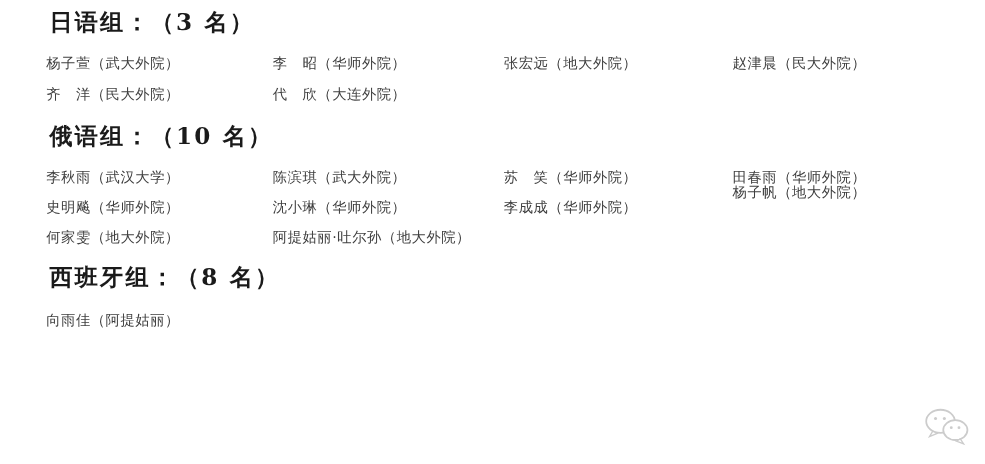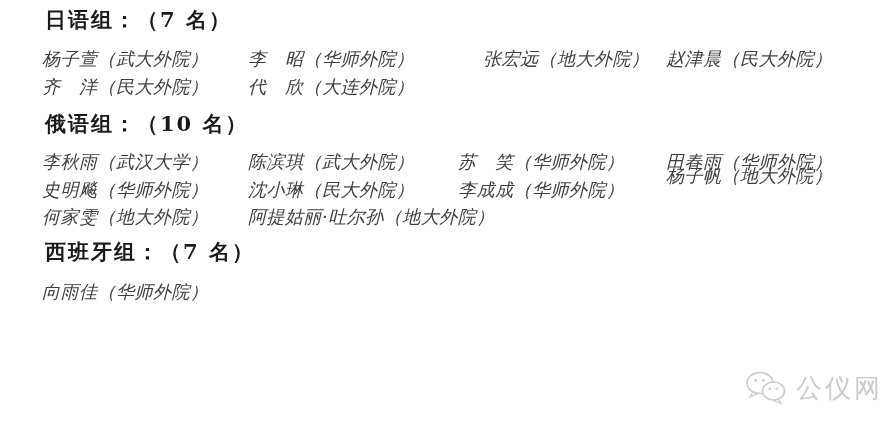--- a/index.html
+++ b/index.html
@@ -21,26 +21,25 @@
     left: 45px;
     font-size: 21px;
     font-weight: bold;
     color: #1a1a1a;
     letter-spacing: 2px;
     white-space: nowrap;
     line-height: 24px;
   }
   .name-entry {
     position: absolute;
-    font-size: 18px;
+    font-size: 13px;
     color: #3f3f3f;
     letter-spacing: 0.5px;
     white-space: nowrap;
     line-height: 24px;
-    font-style: italic;
   }
   .watermark {
     position: absolute;
     right: 12px;
     bottom: 16px;
     display: flex;
     align-items: center;
     gap: 8px;
   }
   .wm-icon svg {
@@ -53,51 +52,50 @@
     text-shadow: 1px 1px 0 #ffffff;
     font-family: "DejaVu Sans", "Liberation Sans", sans-serif;
   }
 </style>
 </head>
 <body>
 
 <div class="page">
 
   <div id="content">
-      <h2 class="group-title" style="top: 8px; left: 45px;">日语组：（7 名）</h2>
+      <h2 class="group-title" style="top: 8px; left: 45px;">日语组：（3 名）</h2>
       <span class="name-entry" style="top: 47px; left: 42px;">杨子萱（武大外院）</span>
       <span class="name-entry" style="top: 47px; left: 248px;">李　昭（华师外院）</span>
-      <span class="name-entry" style="top: 47px; left: 458px; margin-left: 25px;">张宏远（地大外院）</span>
+      <span class="name-entry" style="top: 47px; left: 458px;">张宏远（地大外院）</span>
       <span class="name-entry" style="top: 47px; left: 666px;">赵津晨（民大外院）</span>
       <span class="name-entry" style="top: 75px; left: 42px;">齐　洋（民大外院）</span>
       <span class="name-entry" style="top: 75px; left: 248px;">代　欣（大连外院）</span>
       <h2 class="group-title" style="top: 112px; left: 45px;">俄语组：（10 名）</h2>
       <span class="name-entry" style="top: 150px; left: 42px;">李秋雨（武汉大学）</span>
       <span class="name-entry" style="top: 150px; left: 248px; text-align: right;">陈滨琪（武大外院）</span>
       <span class="name-entry" style="top: 150px; left: 458px;">苏　笑（华师外院）</span>
       <span class="name-entry" style="top: 150px; left: 666px; text-align: center;">田春雨（华师外院）</span>
       <span class="name-entry" style="top: 178px; left: 42px; text-align: right;">史明飚（华师外院）</span>
-      <span class="name-entry" style="top: 178px; left: 248px;">沈小琳（民大外院）</span>
+      <span class="name-entry" style="top: 178px; left: 248px;">沈小琳（华师外院）</span>
       <span class="name-entry" style="top: 178px; left: 458px;">李成成（华师外院）</span>
       <span class="name-entry" style="top: 164px; left: 666px;">杨子帆（地大外院）</span>
       <span class="name-entry" style="top: 205px; left: 42px;">何家雯（地大外院）</span>
       <span class="name-entry" style="top: 205px; left: 248px;">阿提姑丽·吐尔孙（地大外院）</span>
-      <h2 class="group-title" style="top: 240px; left: 45px;">西班牙组：（7 名）</h2>
-      <span class="name-entry" style="top: 280px; left: 42px;">向雨佳（华师外院）</span>
+      <h2 class="group-title" style="top: 240px; left: 45px;">西班牙组：（8 名）</h2>
+      <span class="name-entry" style="top: 280px; left: 42px;">向雨佳（阿提姑丽）</span>
     </div>
 
   <div class="watermark">
     <span class="wm-icon">
       <svg width="44" height="36" viewBox="0 0 44 36" fill="none" xmlns="http://www.w3.org/2000/svg">
         <ellipse cx="16" cy="13" rx="13" ry="10.5" stroke="#cccccc" stroke-width="1.6" fill="#ffffff"></ellipse>
         <path d="M9 22 L6 27 L13 24 Z" fill="#ffffff" stroke="#cccccc" stroke-width="1.2"></path>
         <circle cx="11.5" cy="10.5" r="1.4" fill="#cccccc"></circle>
         <circle cx="19.5" cy="10.5" r="1.4" fill="#cccccc"></circle>
         <ellipse cx="29.5" cy="21" rx="11" ry="9" stroke="#cccccc" stroke-width="1.6" fill="#ffffff"></ellipse>
         <path d="M34 29 L37 33.5 L30.5 31 Z" fill="#ffffff" stroke="#cccccc" stroke-width="1.2"></path>
         <circle cx="25.8" cy="18.8" r="1.3" fill="#cccccc"></circle>
         <circle cx="32.8" cy="18.8" r="1.3" fill="#cccccc"></circle>
       </svg>
     </span>
-    <span class="wm-text">公仪网</span>
   </div>
 
 </div>
 
 </body></html>

